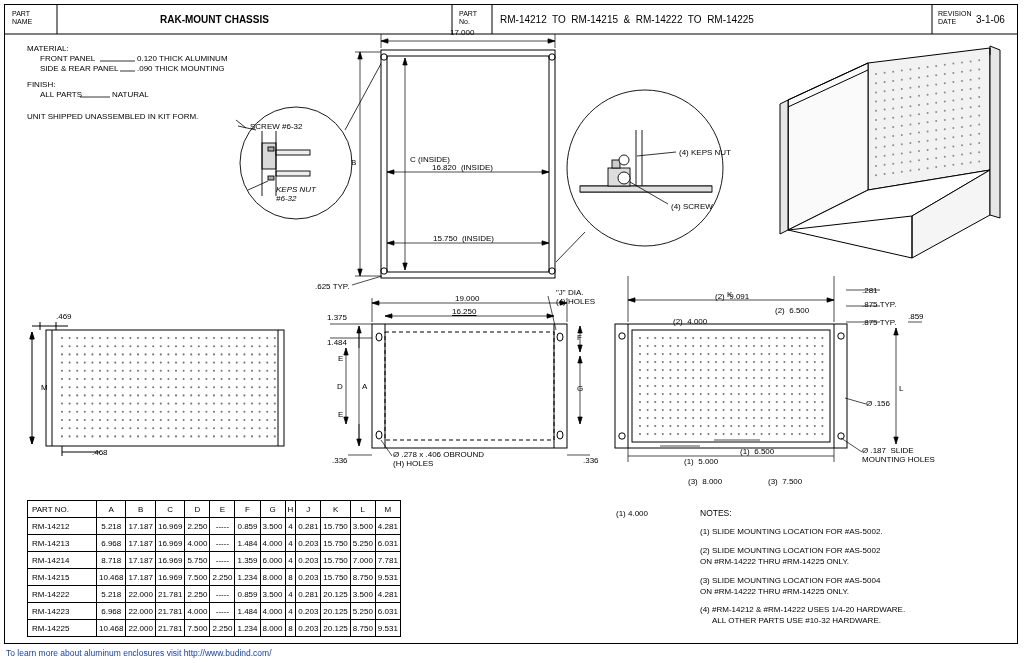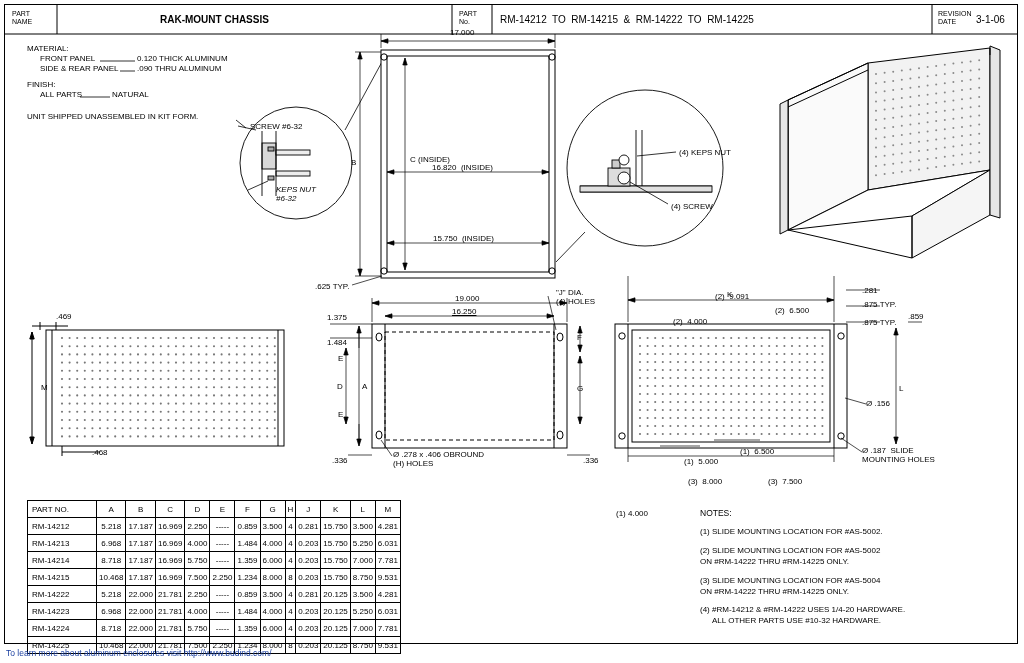--- a/index.html
+++ b/index.html
@@ -43,21 +43,21 @@
 No.</div>
   <div class="t t10" style="left:500px;top:14px;">RM-14212  TO  RM-14215  &amp;  RM-14222  TO  RM-14225</div>
   <div class="t t7" style="left:938px;top:10px;">REVISION
 DATE</div>
   <div class="t t10" style="left:976px;top:14px;">3-1-06</div>
 
   <div class="t" style="left:27px;top:44px;">MATERIAL:</div>
   <div class="t" style="left:40px;top:54px;">FRONT PANEL</div>
   <div class="t" style="left:137px;top:54px;">0.120 THICK ALUMINUM</div>
   <div class="t" style="left:40px;top:64px;">SIDE &amp; REAR PANEL</div>
-  <div class="t" style="left:137px;top:64px;">.090 THRU ALUMINUM</div>
+  <div class="t" style="left:137px;top:64px;">.090 THICK MOUNTING</div>
   <div class="t" style="left:27px;top:80px;">FINISH:</div>
   <div class="t" style="left:40px;top:90px;">ALL PARTS</div>
   <div class="t" style="left:112px;top:90px;">NATURAL</div>
   <div class="t" style="left:27px;top:112px;">UNIT SHIPPED UNASSEMBLED IN KIT FORM.</div>
 
   <svg width="1024" height="663">
     <g stroke="#000" stroke-width="0.8">
       <line x1="100" y1="61" x2="135" y2="61"></line>
       <line x1="120" y1="71" x2="135" y2="71"></line>
       <line x1="80" y1="97" x2="110" y2="97"></line>
@@ -1312,35 +1312,20 @@
           <td>-----</td>
           <td>1.484</td>
           <td>4.000</td>
           <td>4</td>
           <td>0.203</td>
           <td>20.125</td>
           <td>5.250</td>
           <td>6.031</td>
         </tr>
         <tr>
-          <td class="first">RM-14224</td>
-          <td>8.718</td>
-          <td>22.000</td>
-          <td>21.781</td>
-          <td>5.750</td>
-          <td>-----</td>
-          <td>1.359</td>
-          <td>6.000</td>
-          <td>4</td>
-          <td>0.203</td>
-          <td>20.125</td>
-          <td>7.000</td>
-          <td>7.781</td>
-        </tr>
-        <tr>
           <td class="first">RM-14225</td>
           <td>10.468</td>
           <td>22.000</td>
           <td>21.781</td>
           <td>7.500</td>
           <td>2.250</td>
           <td>1.234</td>
           <td>8.000</td>
           <td>8</td>
           <td>0.203</td>

